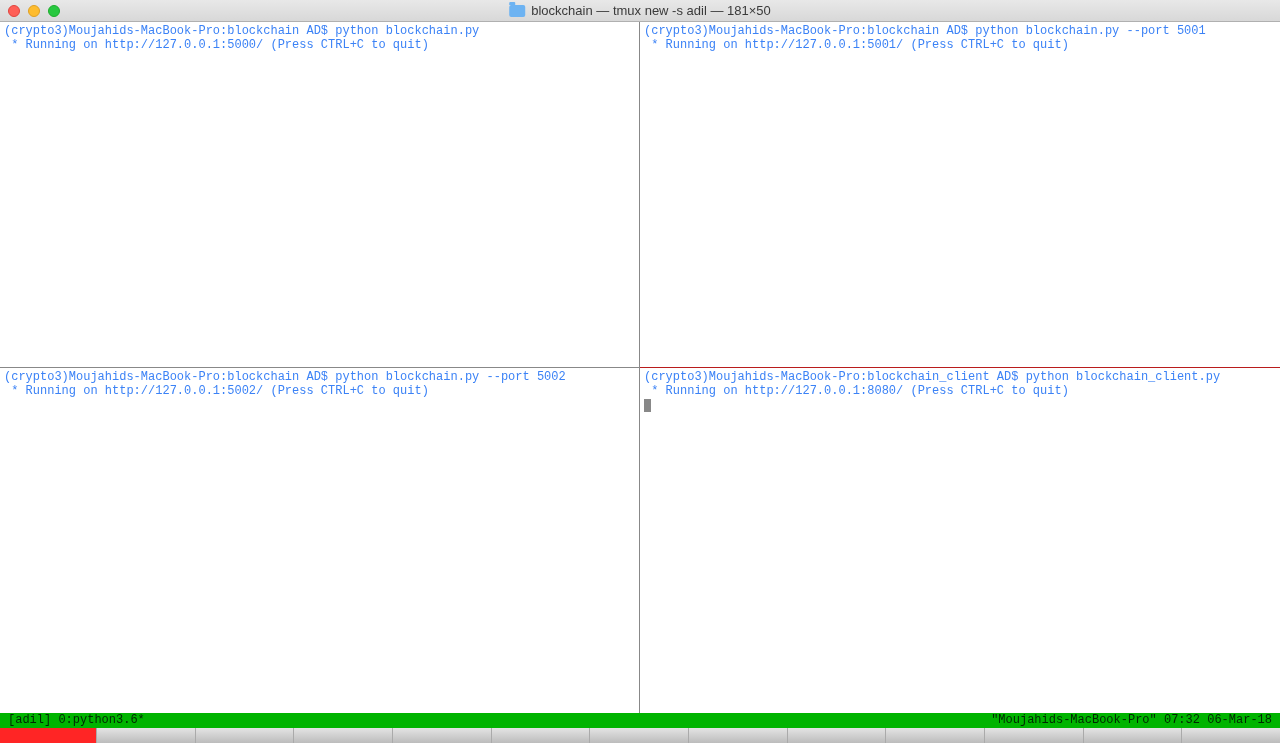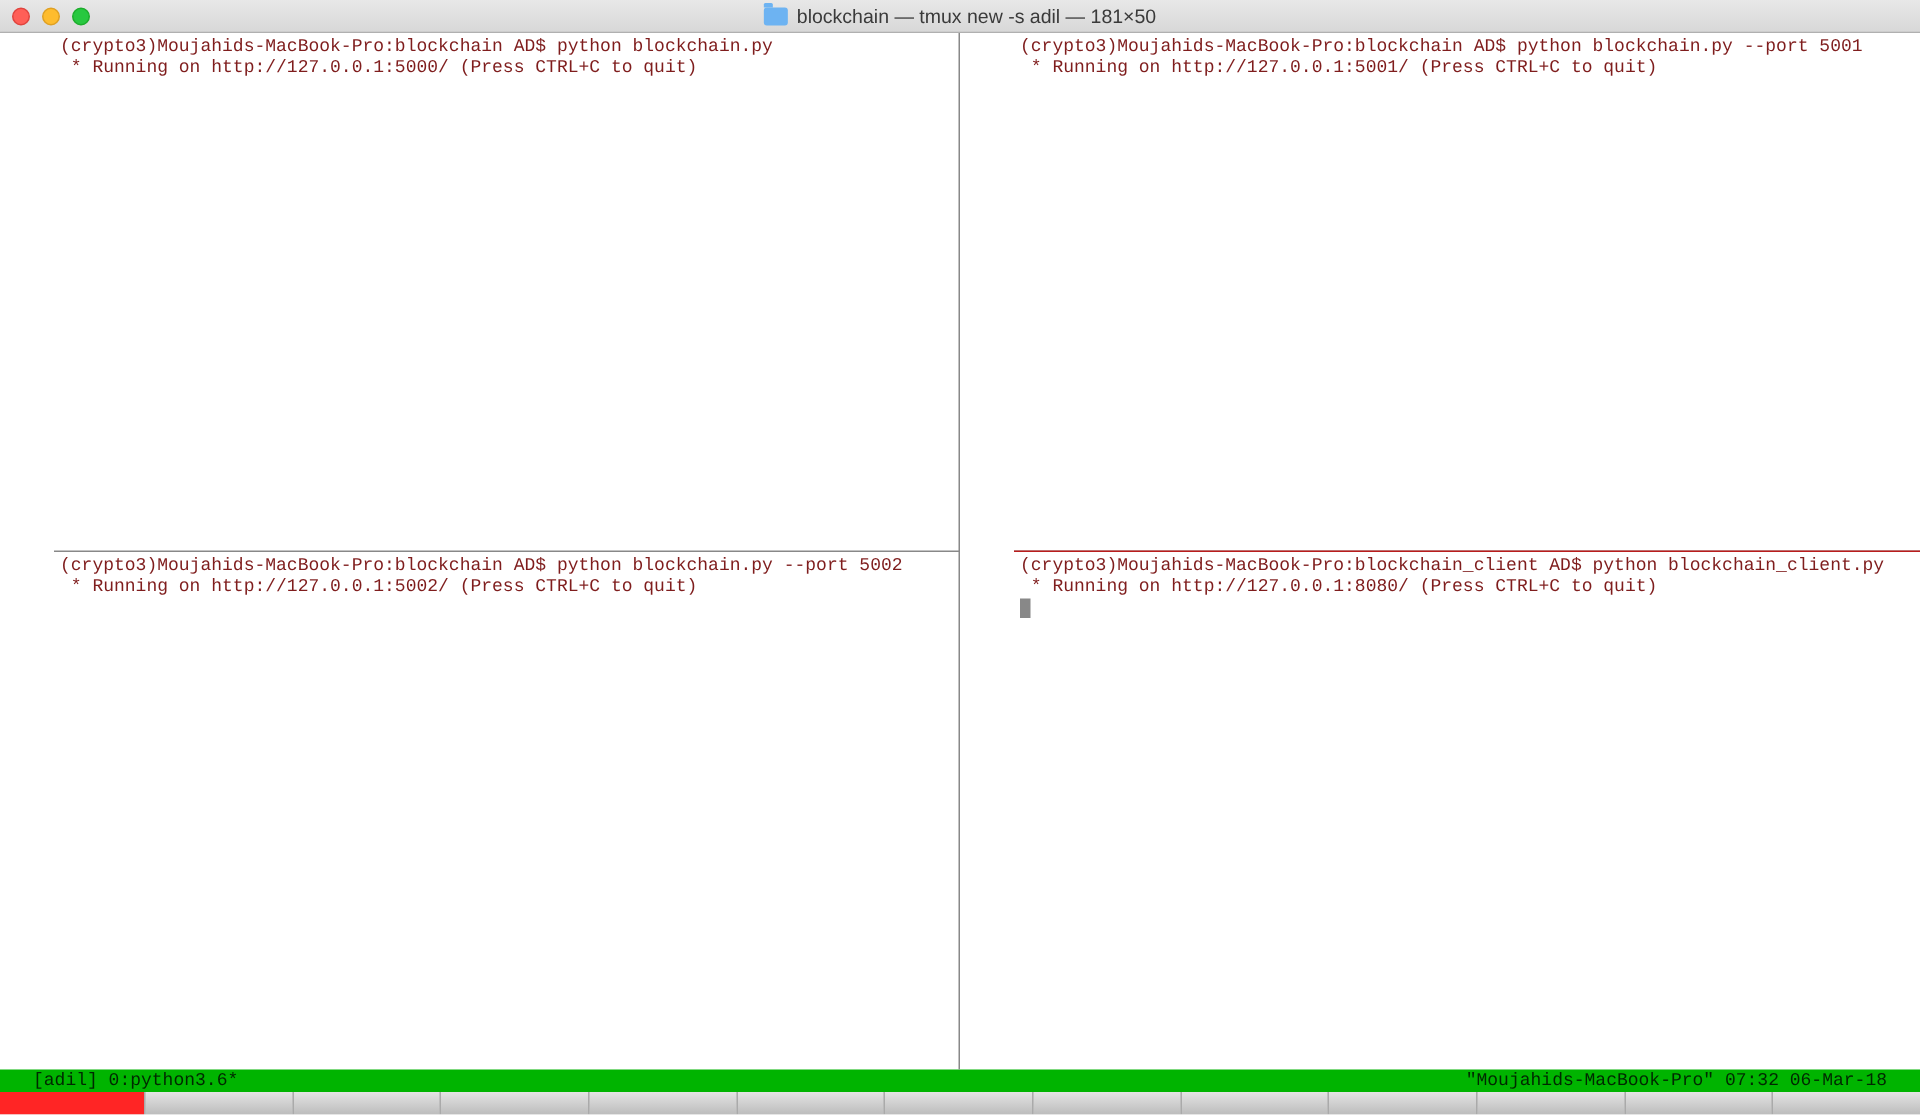--- a/index.html
+++ b/index.html
@@ -68,25 +68,24 @@
     .terminal-area {
       height: 691px;
       display: grid;
       grid-template-columns: 1fr 1fr;
       grid-template-rows: 1fr 1fr;
       background: #fff;
     }
     .pane {
       padding: 2px 4px;
       white-space: pre;
-      color: #7f1d1d;
+      color: #3b82f6;
       line-height: 14px;
       overflow: hidden;
       position: relative;
-      margin-left: 36px;
     }
     .pane-tl {
       border-right: 1px solid #888;
       border-bottom: 1px solid #888;
     }
     .pane-tr {
       border-bottom: 1px solid #888;
     }
     .pane-bl {
       border-right: 1px solid #888;
@@ -111,21 +110,21 @@
       background: #888;
       vertical-align: text-bottom;
     }
     .statusbar {
       height: 15px;
       background: #00b400;
       color: #002800;
       display: flex;
       align-items: center;
       justify-content: space-between;
-      padding: 0 22px;
+      padding: 0 8px;
       font-size: 12px;
       line-height: 15px;
     }
     .status-left, .status-right {
       white-space: pre;
     }
     .dock {
       height: 15px;
       background: #cfcfcf;
       display: flex;

